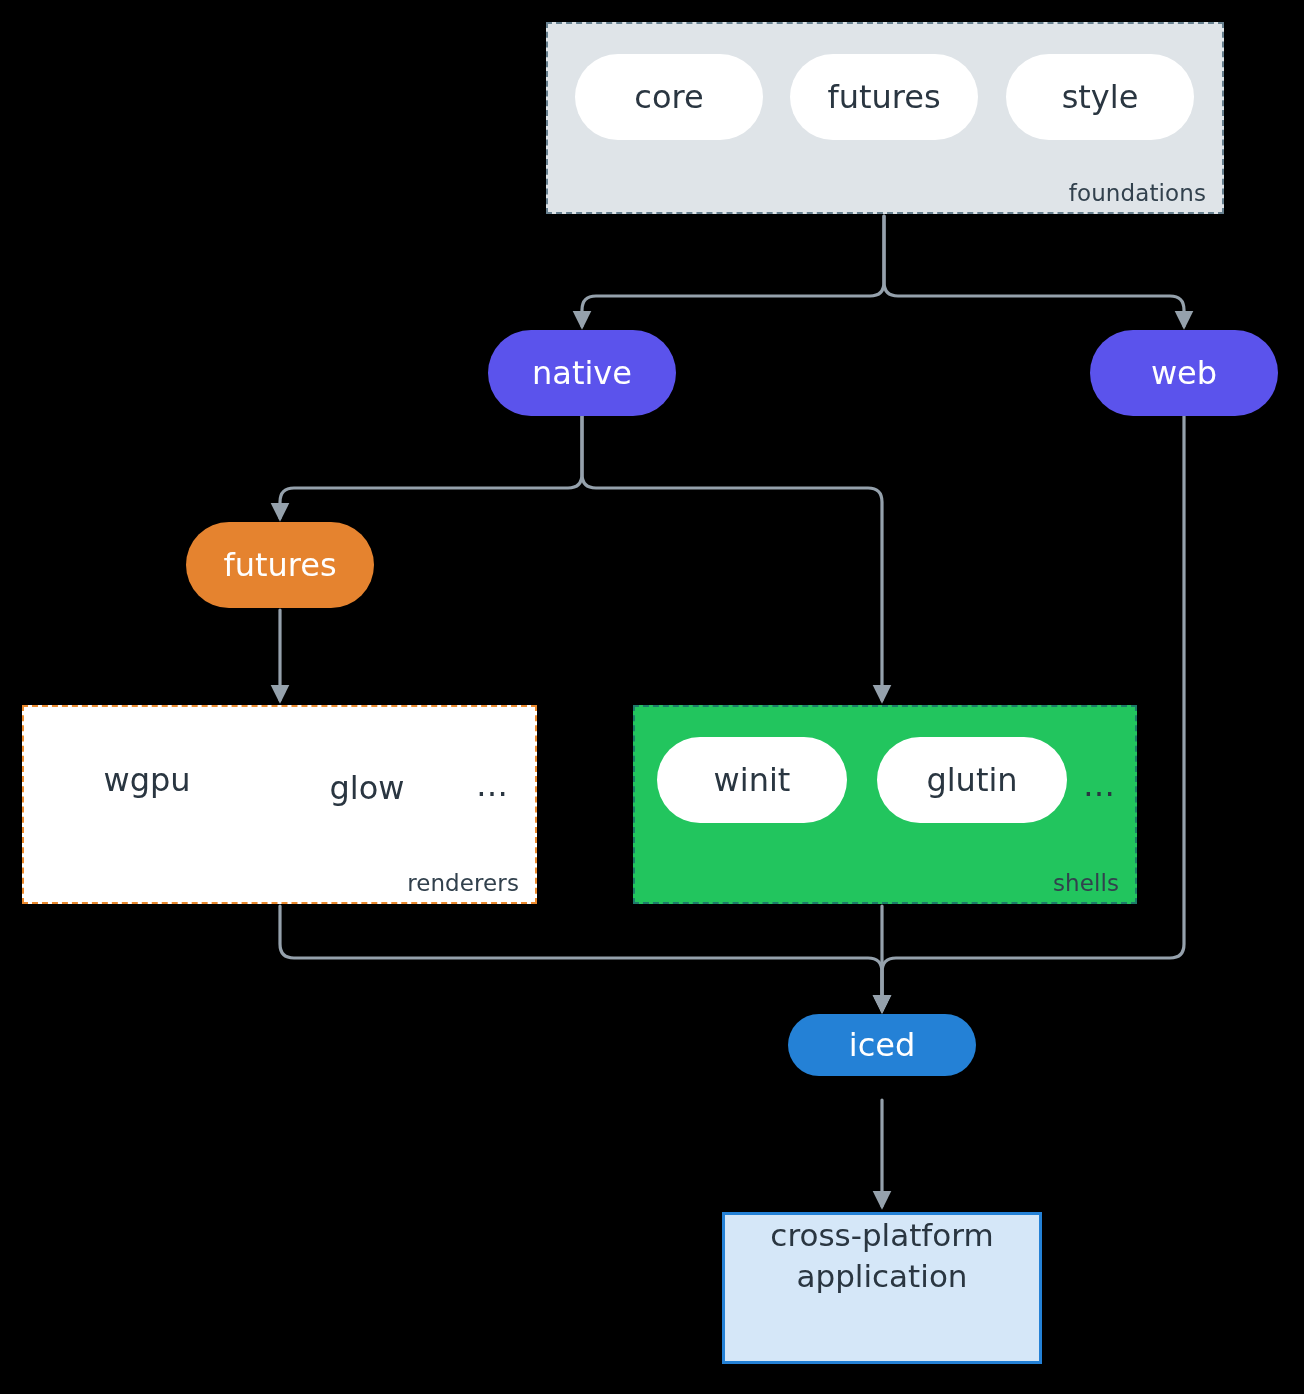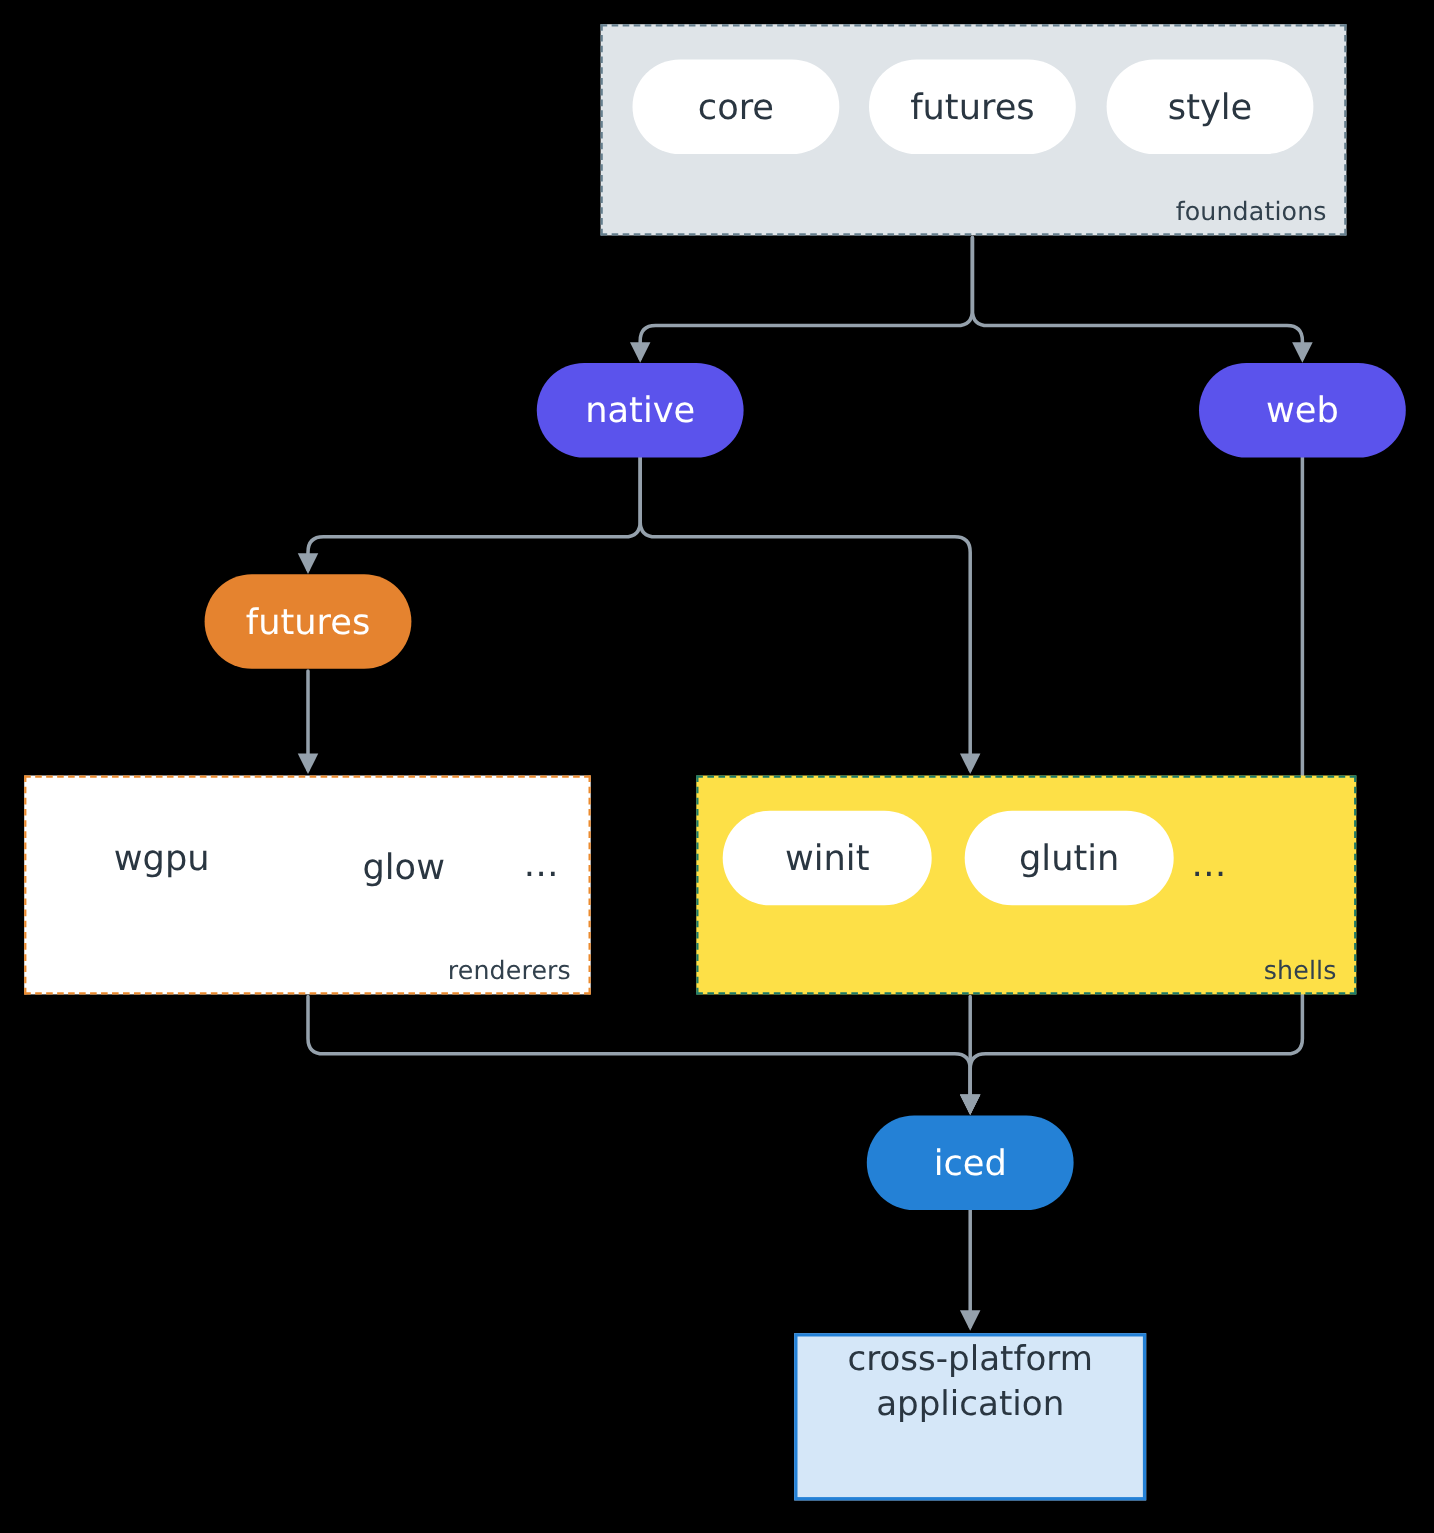--- a/index.html
+++ b/index.html
@@ -54,23 +54,23 @@
     left: 22px;
     top: 705px;
     width: 515px;
     height: 199px;
     background: #ffffff;
     border: 2px dashed #ec8b2f;
   }
   #cluster-shells {
     left: 633px;
     top: 705px;
-    width: 600px;
+    width: 504px;
     height: 199px;
-    background: #fde047;
+    background: #22c55e;
     border: 2px dashed #1d7b6a;
   }
 
   
   .pill {
     position: absolute;
     background: #ffffff;
     border-radius: 999px;
     display: flex;
     align-items: center;
@@ -165,20 +165,20 @@
     <div class="ellipsis" style="left:448px; top:62px;">…</div>
     <div class="cluster-label">shells</div>
   </div>
 
   <div class="stadium" style="left:488px; top:330px; width:188px; height:86px; background:#5b53ec;">native</div>
 
   <div class="stadium" style="left:1090px; top:330px; width:188px; height:86px; background:#5b53ec;">web</div>
 
   <div class="stadium" style="left:186px; top:522px; width:188px; height:86px; background:#e5832f;">futures</div>
 
-  <div class="stadium" style="left:788px; top:1014px; width:188px; height:86px; background:#2481d6;">iced</div>
+  <div class="stadium" style="left:788px; top:1014px; width:188px; height:62px; background:#2481d6;">iced</div>
 
   <div class="rect-node" style="left:722px; top:1212px; width:320px; height:152px; background:#d5e7f8; border:3px solid #2481d6;">
     <span>cross-platform</span>
     <span>application</span>
   </div>
 
 </div>
 
 </body></html>

